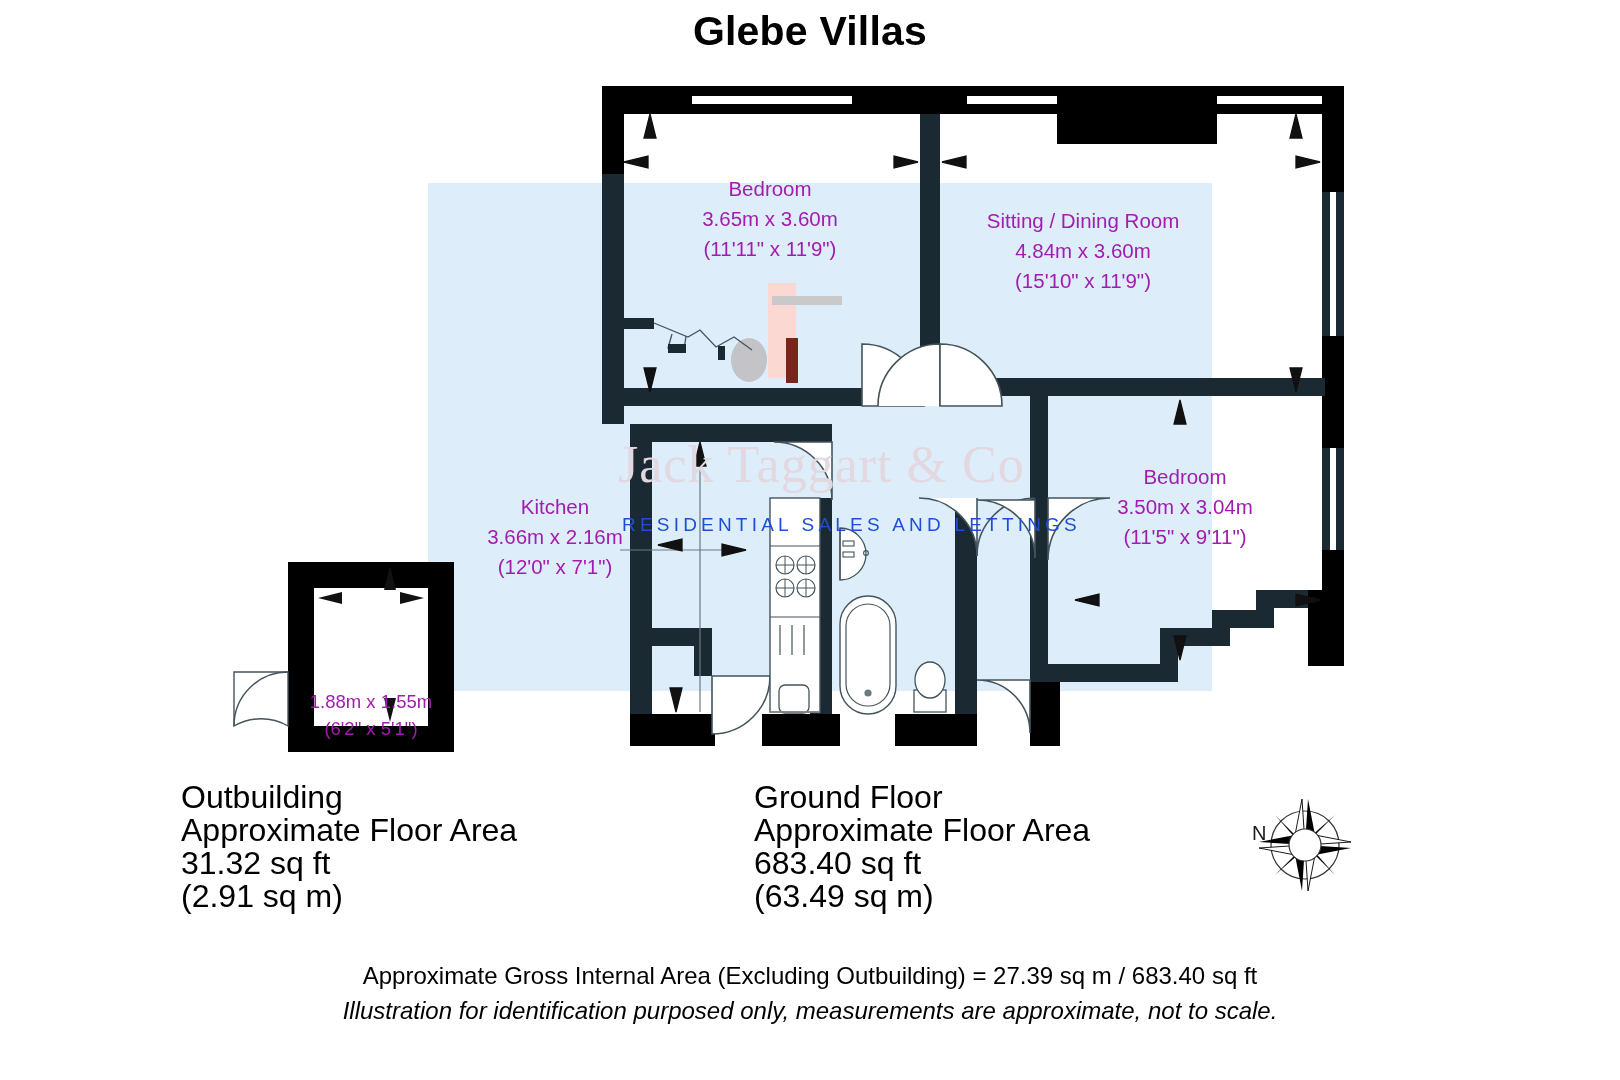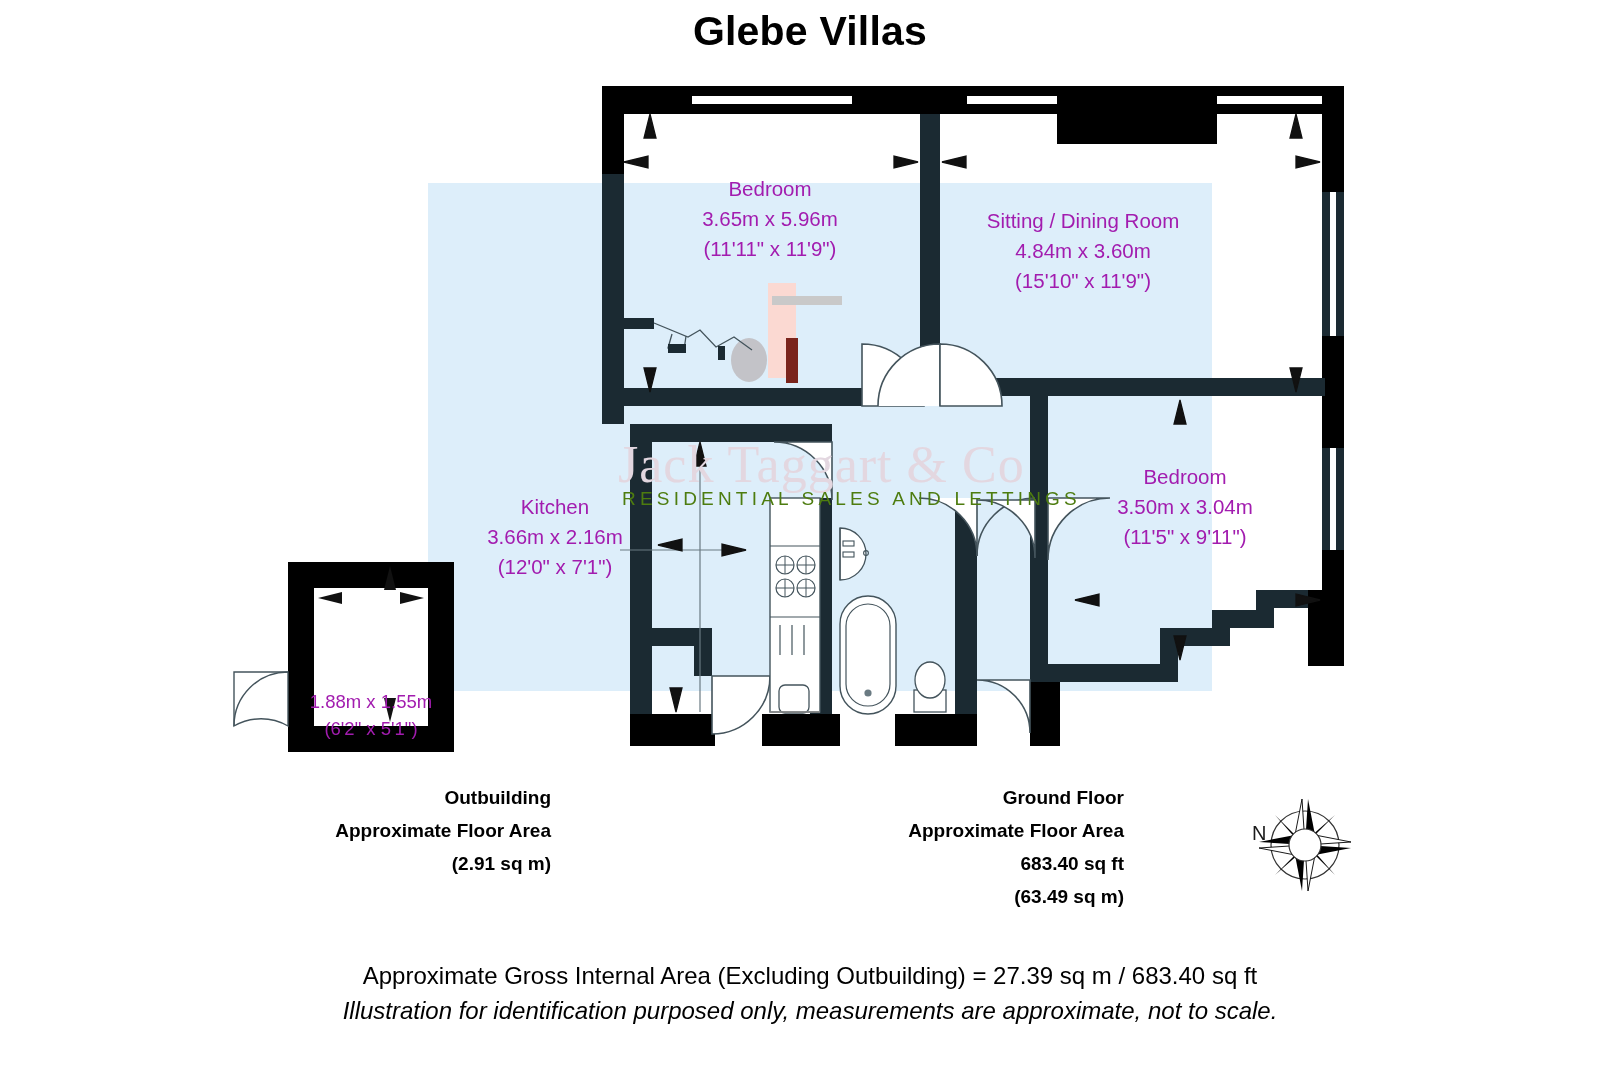--- a/index.html
+++ b/index.html
@@ -41,25 +41,24 @@
   .room-label {
     position: absolute;
     text-align: center;
     font-size: 20.5px;
     line-height: 30px;
     color: #a21caf;
     white-space: nowrap;
   }
   .area-block {
     position: absolute;
-    text-align: right;
-    font-size: 19px;
+    text-align: left;
+    font-size: 32px;
     line-height: 33px;
     white-space: nowrap;
-    font-weight: bold;
   }
   .footer {
     position: absolute;
     left: 0;
     width: 1620px;
     text-align: center;
     font-size: 24px;
     line-height: 35px;
   }
   .compass-n {
@@ -77,23 +76,23 @@
     font-family: "Liberation Serif", serif;
     font-size: 52px;
     left: 618px;
     top: 435px;
     letter-spacing: 1px;
   }
   .wm2 {
     font-family: "Liberation Sans", sans-serif;
     font-size: 19px;
     left: 622px;
-    top: 488px;
+    top: 514px;
     letter-spacing: 4.2px;
-    color: #4d7c0f;
+    color: #1d4ed8;
   }
 </style>
 </head>
 <body>
 
 <div id="floorplan-root">
 
   <div class="title">Glebe Villas</div>
 
   <svg class="plan" viewBox="0 0 1620 1080">
@@ -314,21 +313,21 @@
       <polygon points="0,0 -30,30 -5,8" fill="#000"></polygon>
       <circle cx="0" cy="0" r="16" fill="#fff" stroke="#333" stroke-width="1.2"></circle>
     </g>
   </svg>
 
   <div class="wm1">Jack Taggart &amp; Co</div>
   <div class="wm2">RESIDENTIAL SALES AND LETTINGS</div>
 
   <div class="room-label" style="left:630px; top:174px; width:280px;">
     <div>Bedroom</div>
-    <div>3.65m x 5.96m</div>
+    <div>3.65m x 3.60m</div>
     <div>(11'11" x 11'9")</div>
   </div>
 
   <div class="room-label" style="left:943px; top:206px; width:280px;">
     <div>Sitting / Dining Room</div>
     <div>4.84m x 3.60m</div>
     <div>(15'10" x 11'9")</div>
   </div>
 
   <div class="room-label" style="left:1060px; top:462px; width:250px;">
@@ -344,20 +343,21 @@
   </div>
 
   <div class="room-label" style="left:251px; top:661px; width:240px; font-size:18.5px; line-height:27px;margin-top:27px;">
     <div>1.88m x 1.55m</div>
     <div>(6'2" x 5'1")</div>
   </div>
 
   <div class="area-block" style="left:181px; top:781px; width:370px;">
     <div>Outbuilding</div>
     <div>Approximate Floor Area</div>
+    <div>31.32 sq ft</div>
     <div>(2.91 sq m)</div>
   </div>
 
   <div class="area-block" style="left:754px; top:781px; width:370px;">
     <div>Ground Floor</div>
     <div>Approximate Floor Area</div>
     <div>683.40 sq ft</div>
     <div>(63.49 sq m)</div>
   </div>
 

